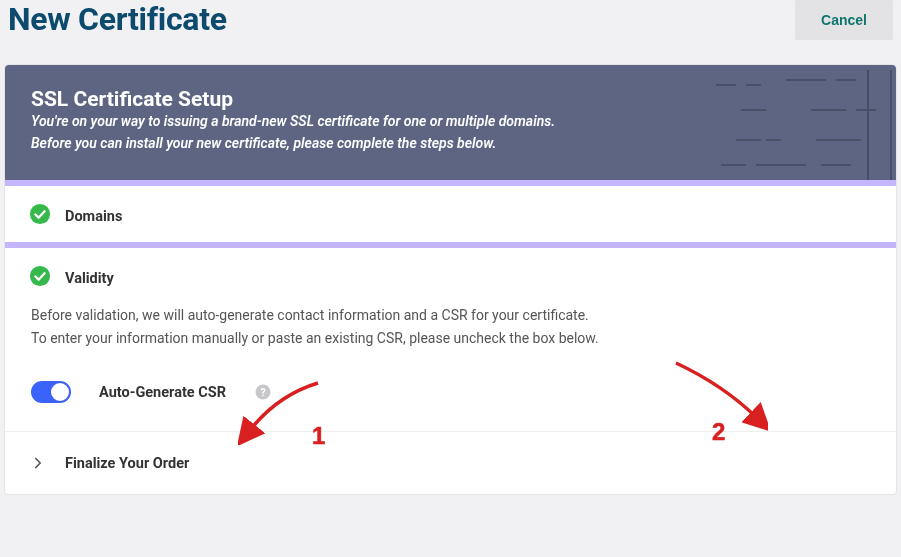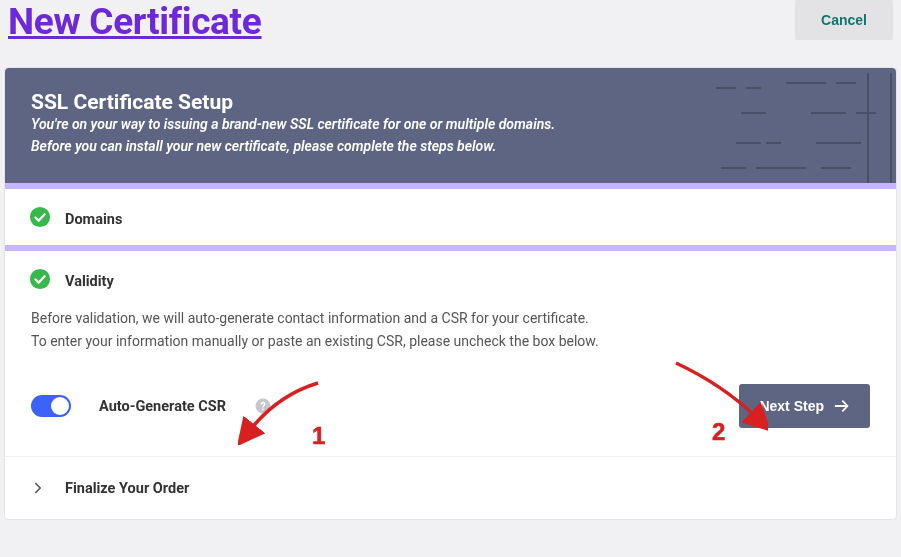--- a/index.html
+++ b/index.html
@@ -12,25 +12,24 @@
       position: relative;
       color: #333;
     }
     .header {
       display: flex;
       justify-content: space-between;
       align-items: flex-start;
       padding: 0 8px 24px 8px;
     }
     .page-title {
-      font-size: 37px;
-      font-weight: 700;
-      color: #6d28d9;
+      font-size: 32px;
+      font-weight: 700;
+      color: #0c4a6e;
       letter-spacing: -0.3px;
-      text-decoration: underline;
     }
     .cancel-btn {
       background: #e3e3e5;
       color: #0f766e;
       border: none;
       padding: 12px 26px;
       font-size: 14px;
       font-weight: 600;
       cursor: pointer;
       border-radius: 2px;
@@ -232,26 +231,20 @@
       <div class="toggle-wrap">
         <div class="toggle">
           <div class="toggle-knob"></div>
         </div>
         <span class="toggle-label">Auto-Generate CSR</span>
         <svg class="help-icon" viewBox="0 0 24 24">
           <circle cx="12" cy="12" r="10" fill="currentColor"></circle>
           <text x="12" y="17" text-anchor="middle" font-size="14" font-weight="700" fill="#fff">?</text>
         </svg>
       </div>
-      <button class="next-btn">
-        <span>Next Step</span>
-        <svg width="16" height="14" viewBox="0 0 20 16">
-          <path d="M2 8 L16 8 M11 2 L17 8 L11 14" stroke="#fff" stroke-width="2.2" fill="none" stroke-linecap="round" stroke-linejoin="round"></path>
-        </svg>
-      </button>
     </div>
   </div>
 
   <div class="finalize">
     <svg class="chev-icon" viewBox="0 0 24 24">
       <path d="M9 6 L15 12 L9 18" stroke="currentColor" stroke-width="2.2" fill="none" stroke-linecap="round" stroke-linejoin="round"></path>
     </svg>
     <span class="sec-label">Finalize Your Order</span>
   </div>
 </div>

